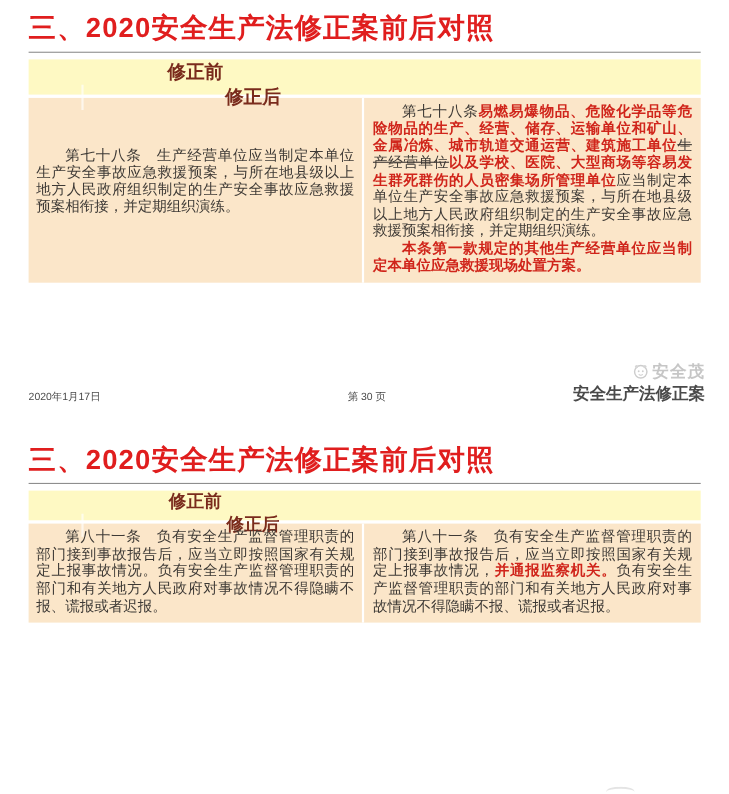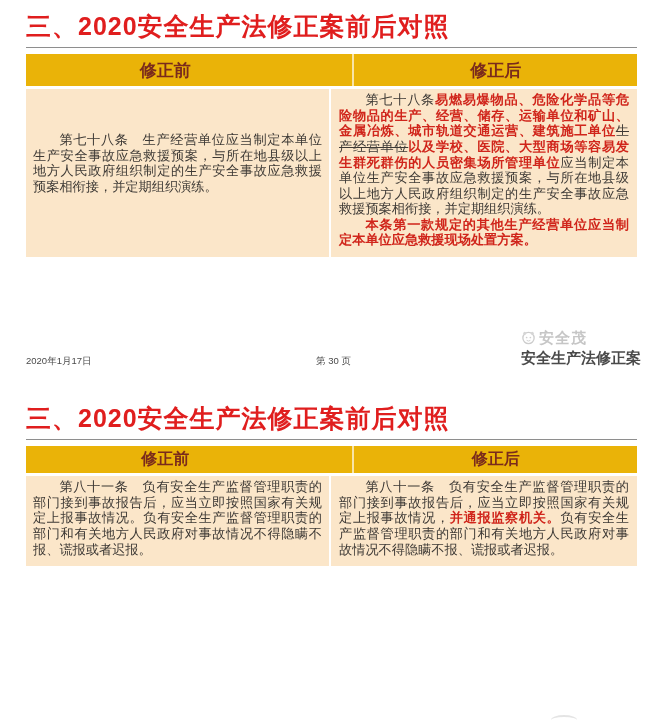--- a/index.html
+++ b/index.html
@@ -17,56 +17,56 @@
     margin:0;padding-top:11px;
     font-size:25px;line-height:1.25;font-weight:900;
     color:#E01E1E;letter-spacing:1px;
   }
   .title-rule{
     height:0;border:none;border-top:1px solid #8E8E8E;
     margin:5px 0 6px 0;
   }
 
   .cmp-table{width:100%;}
-  .thead{display:flex;background:#eab308;}
+  .thead{display:flex;background:#fef9c3;flex-direction:column;}
   #slide1 .thead{height:32px;}
   #slide2 .thead{height:27px;}
   .th{
     display:flex;align-items:center;justify-content:center;
     font-weight:bold;color:#7A2B1C;
   }
   #slide1 .th{font-size:17px;}
   #slide2 .th{font-size:16px;}
   .th.left{width:49.6%;}
   .th.right{width:50.4%;border-left:2px solid rgba(255,255,255,0.65);margin-left:48px;}
 
   .tbody{display:flex;background:#FBE6C9;margin-top:3px;}
   #slide1 .tbody{min-height:156px;}
   #slide2 .tbody{min-height:85px;}
-  .td{box-sizing:border-box;font-family:Liberation Mono, monospace;}
+  .td{box-sizing:border-box;}
   .td.left{width:49.6%;padding:4px 7px 8px 7px;}
   .td.right{width:50.4%;padding:4px 8px 8px 8px;border-left:2px solid #ffffff;}
   #slide1 .td.left{padding-top:44px;}
 
   .td p{
     margin:0;text-indent:2em;
     font-size:13.2px;line-height:1.18;
     color:#3D3935;text-align:justify;
     word-break:break-all;
   }
   .red{color:#D0251B;font-weight:bold;}
   .strike{text-decoration:line-through;}
 
   .footer{
     position:absolute;left:26px;right:22px;bottom:24px;
     display:flex;align-items:flex-end;justify-content:space-between;
     font-size:9.5px;color:#4A4A4A;
   }
   .footer .page{position:absolute;left:0;right:0;text-align:center;bottom:0;}
-  .brand{display:flex;flex-direction:column;position:relative;z-index:1;}
+  .brand{display:flex;flex-direction:column;align-items:flex-end;position:relative;z-index:1;}
   .brand-row{display:flex;align-items:center;gap:3px;}
   .brand-name{font-size:15px;font-weight:bold;color:#C6C6C6;letter-spacing:1px;}
   .brand-caption{font-size:15px;font-weight:bold;color:#4A4A4A;margin-top:1px;}
 
   .partial-watermark{
     position:absolute;right:86px;bottom:-3px;width:26px;height:8px;
     border-top:2px solid #E0E0E0;border-radius:50%;opacity:.85;
   }
 </style>
 </head>

